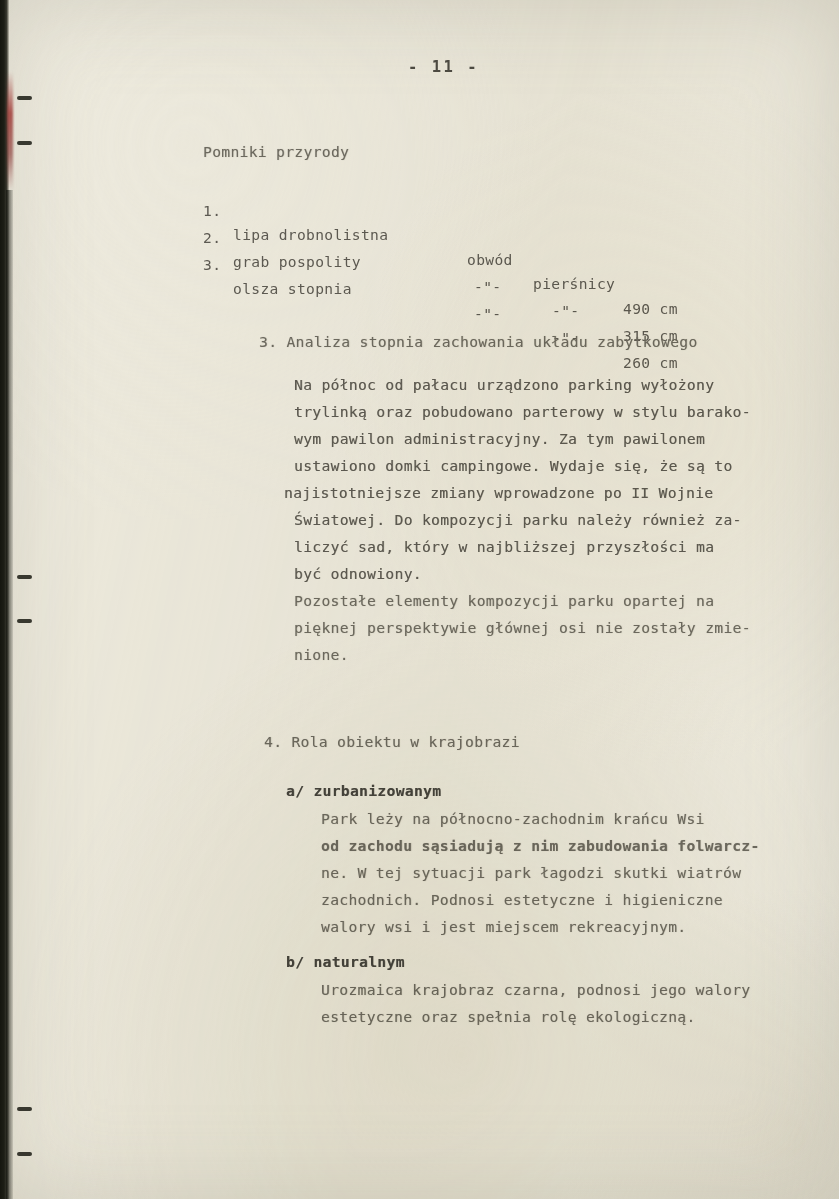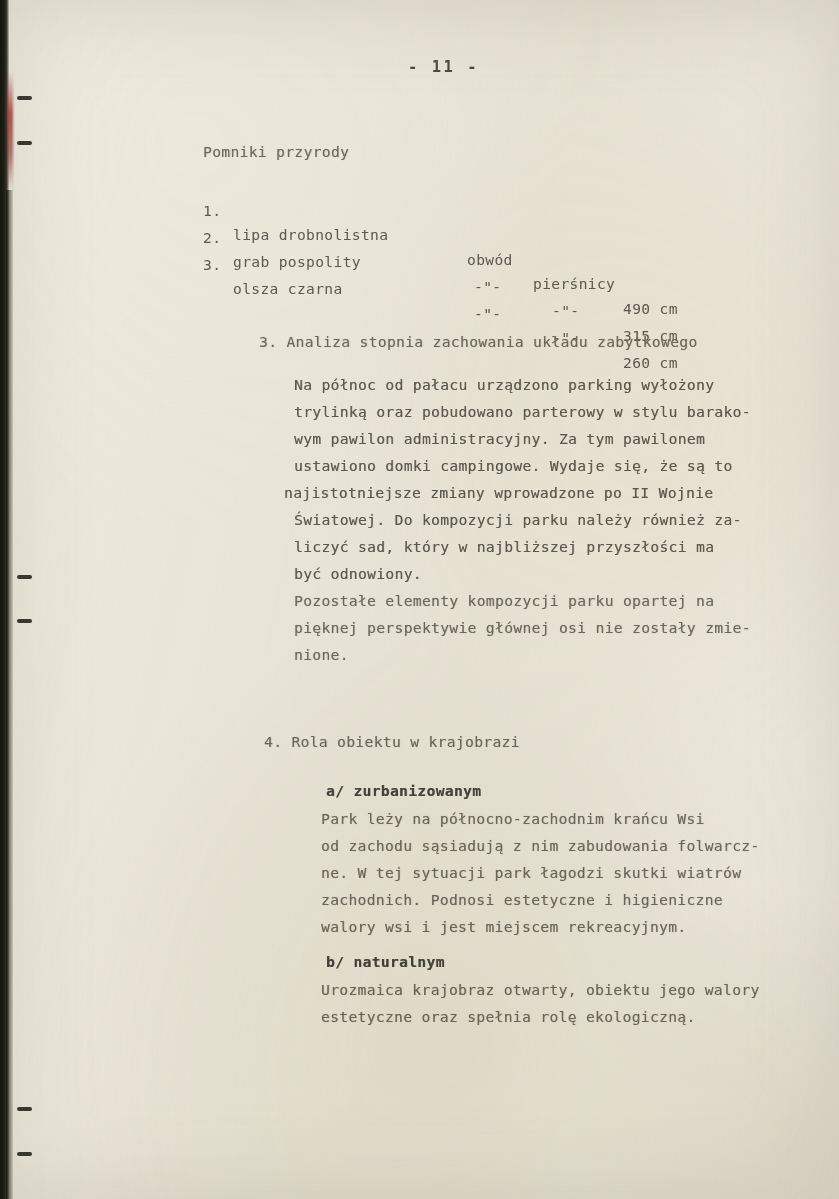--- a/index.html
+++ b/index.html
@@ -87,21 +87,20 @@
     line-height: 24.6px;
     letter-spacing: 0.35px;
     color: #5d5a52;
     text-shadow: 0.4px 0.3px 0.6px rgba(110,106,92,0.55);
     z-index: 2;
   }
   .tx.bold {
     color: #46443d;
     font-weight: bold;
     text-shadow: 0.4px 0.3px 0.5px rgba(80,78,66,0.5);
-    margin-left: 40px;
   }
   .tx.light {
     color: #6d6a60;
     text-shadow: 0.4px 0.3px 0.8px rgba(125,121,106,0.5);
   }
 
   .page-number {
     position: absolute;
     top: 58px;
     left: 0;
@@ -161,21 +160,21 @@
   <div class="mon-row" style="left:203px; top:201px; width:520px;">
     <span class="col-name">2.</span>
     <span class="col-name" style="left:30px;">grab pospolity</span>
     <span class="col-meas" style="left:271px;">-"-</span>
     <span class="col-meas2" style="left:349px;">-"-</span>
     <span class="col-val">315 cm</span>
   </div>
 
   <div class="mon-row" style="left:203px; top:228px; width:520px;">
     <span class="col-name">3.</span>
-    <span class="col-name" style="left:30px;">olsza czarna</span>
+    <span class="col-name" style="left:30px;">olsza stopnia</span>
     <span class="col-meas" style="left:271px;">-"-</span>
     <span class="col-meas2" style="left:349px;">-"-</span>
     <span class="col-val">260 cm</span>
   </div>
 
   <div class="tx light" style="left:259px; top:330px;">3. Analiza stopnia zachowania układu zabytkowego</div>
 
   <div class="tx" style="left:294px; top:373px;">Na północ od pałacu urządzono parking wyłożony</div>
   <div class="tx" style="left:294px; top:400px;">trylinką oraz pobudowano parterowy w stylu barako-</div>
   <div class="tx" style="left:294px; top:427px;">wym pawilon administracyjny. Za tym pawilonem</div>
@@ -186,22 +185,22 @@
   <div class="tx" style="left:294px; top:562px;">być odnowiony.</div>
 
   <div class="tx light" style="left:294px; top:589px;">Pozostałe elementy kompozycji parku opartej na</div>
   <div class="tx light" style="left:294px; top:616px;">pięknej perspektywie głównej osi nie zostały zmie-</div>
   <div class="tx light" style="left:294px; top:643px;">nione.</div>
 
   <div class="tx light" style="left:264px; top:730px;">4. Rola obiektu w krajobrazi</div>
 
   <div class="tx bold" style="left:286px; top:779px;">a/ zurbanizowanym</div>
   <div class="tx light" style="left:321px; top:807px;">Park leży na północno-zachodnim krańcu Wsi</div>
-  <div class="tx light" style="left:321px; top:834px;">od zachodu sąsiadują z nim zabudowania folwarcz-</div>
+  <div class="tx light" style="left:321px; top:834px;font-weight:bold;">od zachodu sąsiadują z nim zabudowania folwarcz-</div>
   <div class="tx light" style="left:321px; top:861px;">ne. W tej sytuacji park łagodzi skutki wiatrów</div>
   <div class="tx light" style="left:321px; top:915px;">walory wsi i jest miejscem rekreacyjnym.</div>
   <div class="tx light" style="left:321px; top:888px;">zachodnich. Podnosi estetyczne i higieniczne</div>
 
   <div class="tx bold" style="left:286px; top:950px;">b/ naturalnym</div>
-  <div class="tx light" style="left:321px; top:978px;">Urozmaica krajobraz otwarty, obiektu jego walory</div>
+  <div class="tx light" style="left:321px; top:978px;">Urozmaica krajobraz czarna, podnosi jego walory</div>
   <div class="tx light" style="left:321px; top:1005px;">estetyczne oraz spełnia rolę ekologiczną.</div>
 
 </div>
 
 </body></html>

